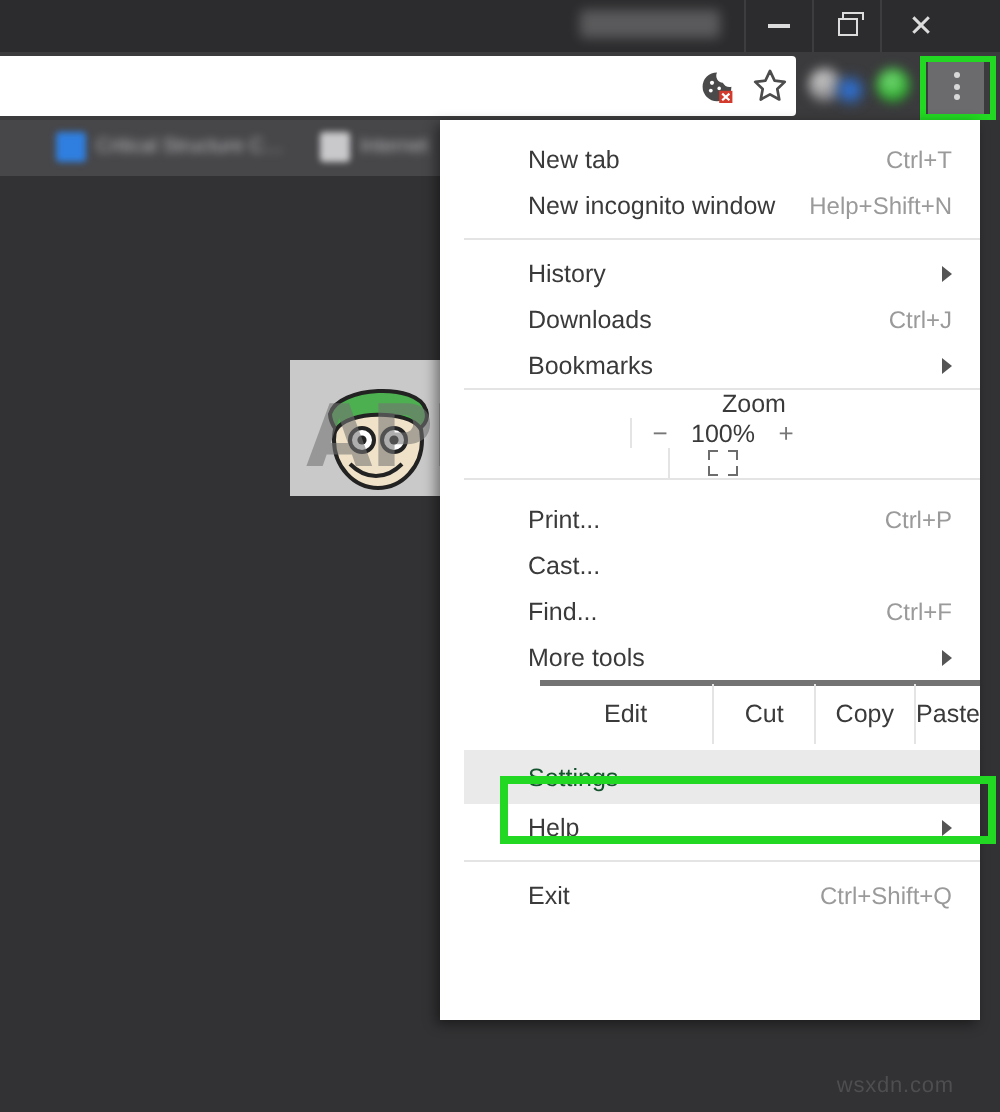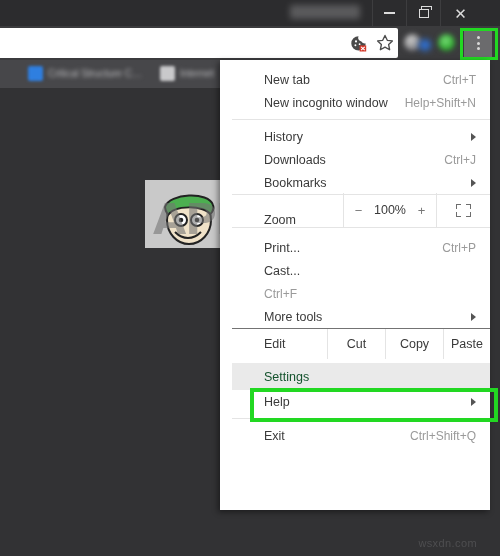--- a/index.html
+++ b/index.html
@@ -161,24 +161,25 @@
     border-left: 5px solid #555;
     border-top: 4px solid transparent;
     border-bottom: 4px solid transparent;
     margin-left: 6px;
   }
   .sep { height: 1px; background: #e4e4e4; margin: 5px 0; }
   .pad-top { margin-top: 8px; }
 
   
   #zoom-row {
-    display: flex; align-items: flex-end;
-    height: 34px;
+    display: flex; align-items: center;
+    height: 46px;
     border-top: 1px solid #e4e4e4;
     border-bottom: 1px solid #e4e4e4;
+    flex-direction: column;
   }
   #zoom-label {
     flex: 1; padding-left: 32px;
     font-size: 12.5px; color: #3a3a3a;
   }
   #zoom-controls {
     display: flex; align-items: center;
     height: 34px;
     border-left: 1px solid #e4e4e4;
     padding: 0 8px; gap: 9px;
@@ -197,21 +198,22 @@
   .fs-icon span { position: absolute; width: 5px; height: 5px; border: 1.6px solid #6d6d6d; }
   .fs-icon .tl { left:0; top:0; border-right: none; border-bottom: none; }
   .fs-icon .tr { right:0; top:0; border-left: none; border-bottom: none; }
   .fs-icon .bl { left:0; bottom:0; border-right: none; border-top: none; }
   .fs-icon .br { right:0; bottom:0; border-left: none; border-top: none; }
 
   
   #edit-row {
     display: flex; align-items: center;
     height: 30px;
-    border-top: 1px solid #737373;
+    border-top: 3px solid #737373;
+    margin-left: 38px;
   }
   #edit-row .cell {
     height: 30px; display: flex; align-items: center;
     font-size: 12.5px; color: #3a3a3a;
   }
   #edit-cell { width: 95px; padding-left: 32px; }
   #cut-cell, #copy-cell { width: 58px; justify-content: center; border-left: 1px solid #e4e4e4; }
   #paste-cell { flex: 1; justify-content: center; border-left: 1px solid #e4e4e4; }
 
   
@@ -378,20 +380,21 @@
 
     <div class="mi pad-top">
       <span class="label">Print...</span>
       <span class="shortcut">Ctrl+P</span>
     </div>
     <div class="mi">
       <span class="label">Cast...</span>
       <span class="shortcut"></span>
     </div>
     <div class="mi">
+      <span class="label">Find...</span>
       <span class="shortcut">Ctrl+F</span>
     </div>
     <div class="mi">
       <span class="label">More tools</span>
       <span class="arrow"></span>
     </div>
 
     <div id="edit-row">
       <span class="cell" id="edit-cell">Edit</span>
       <span class="cell" id="cut-cell">Cut</span>

